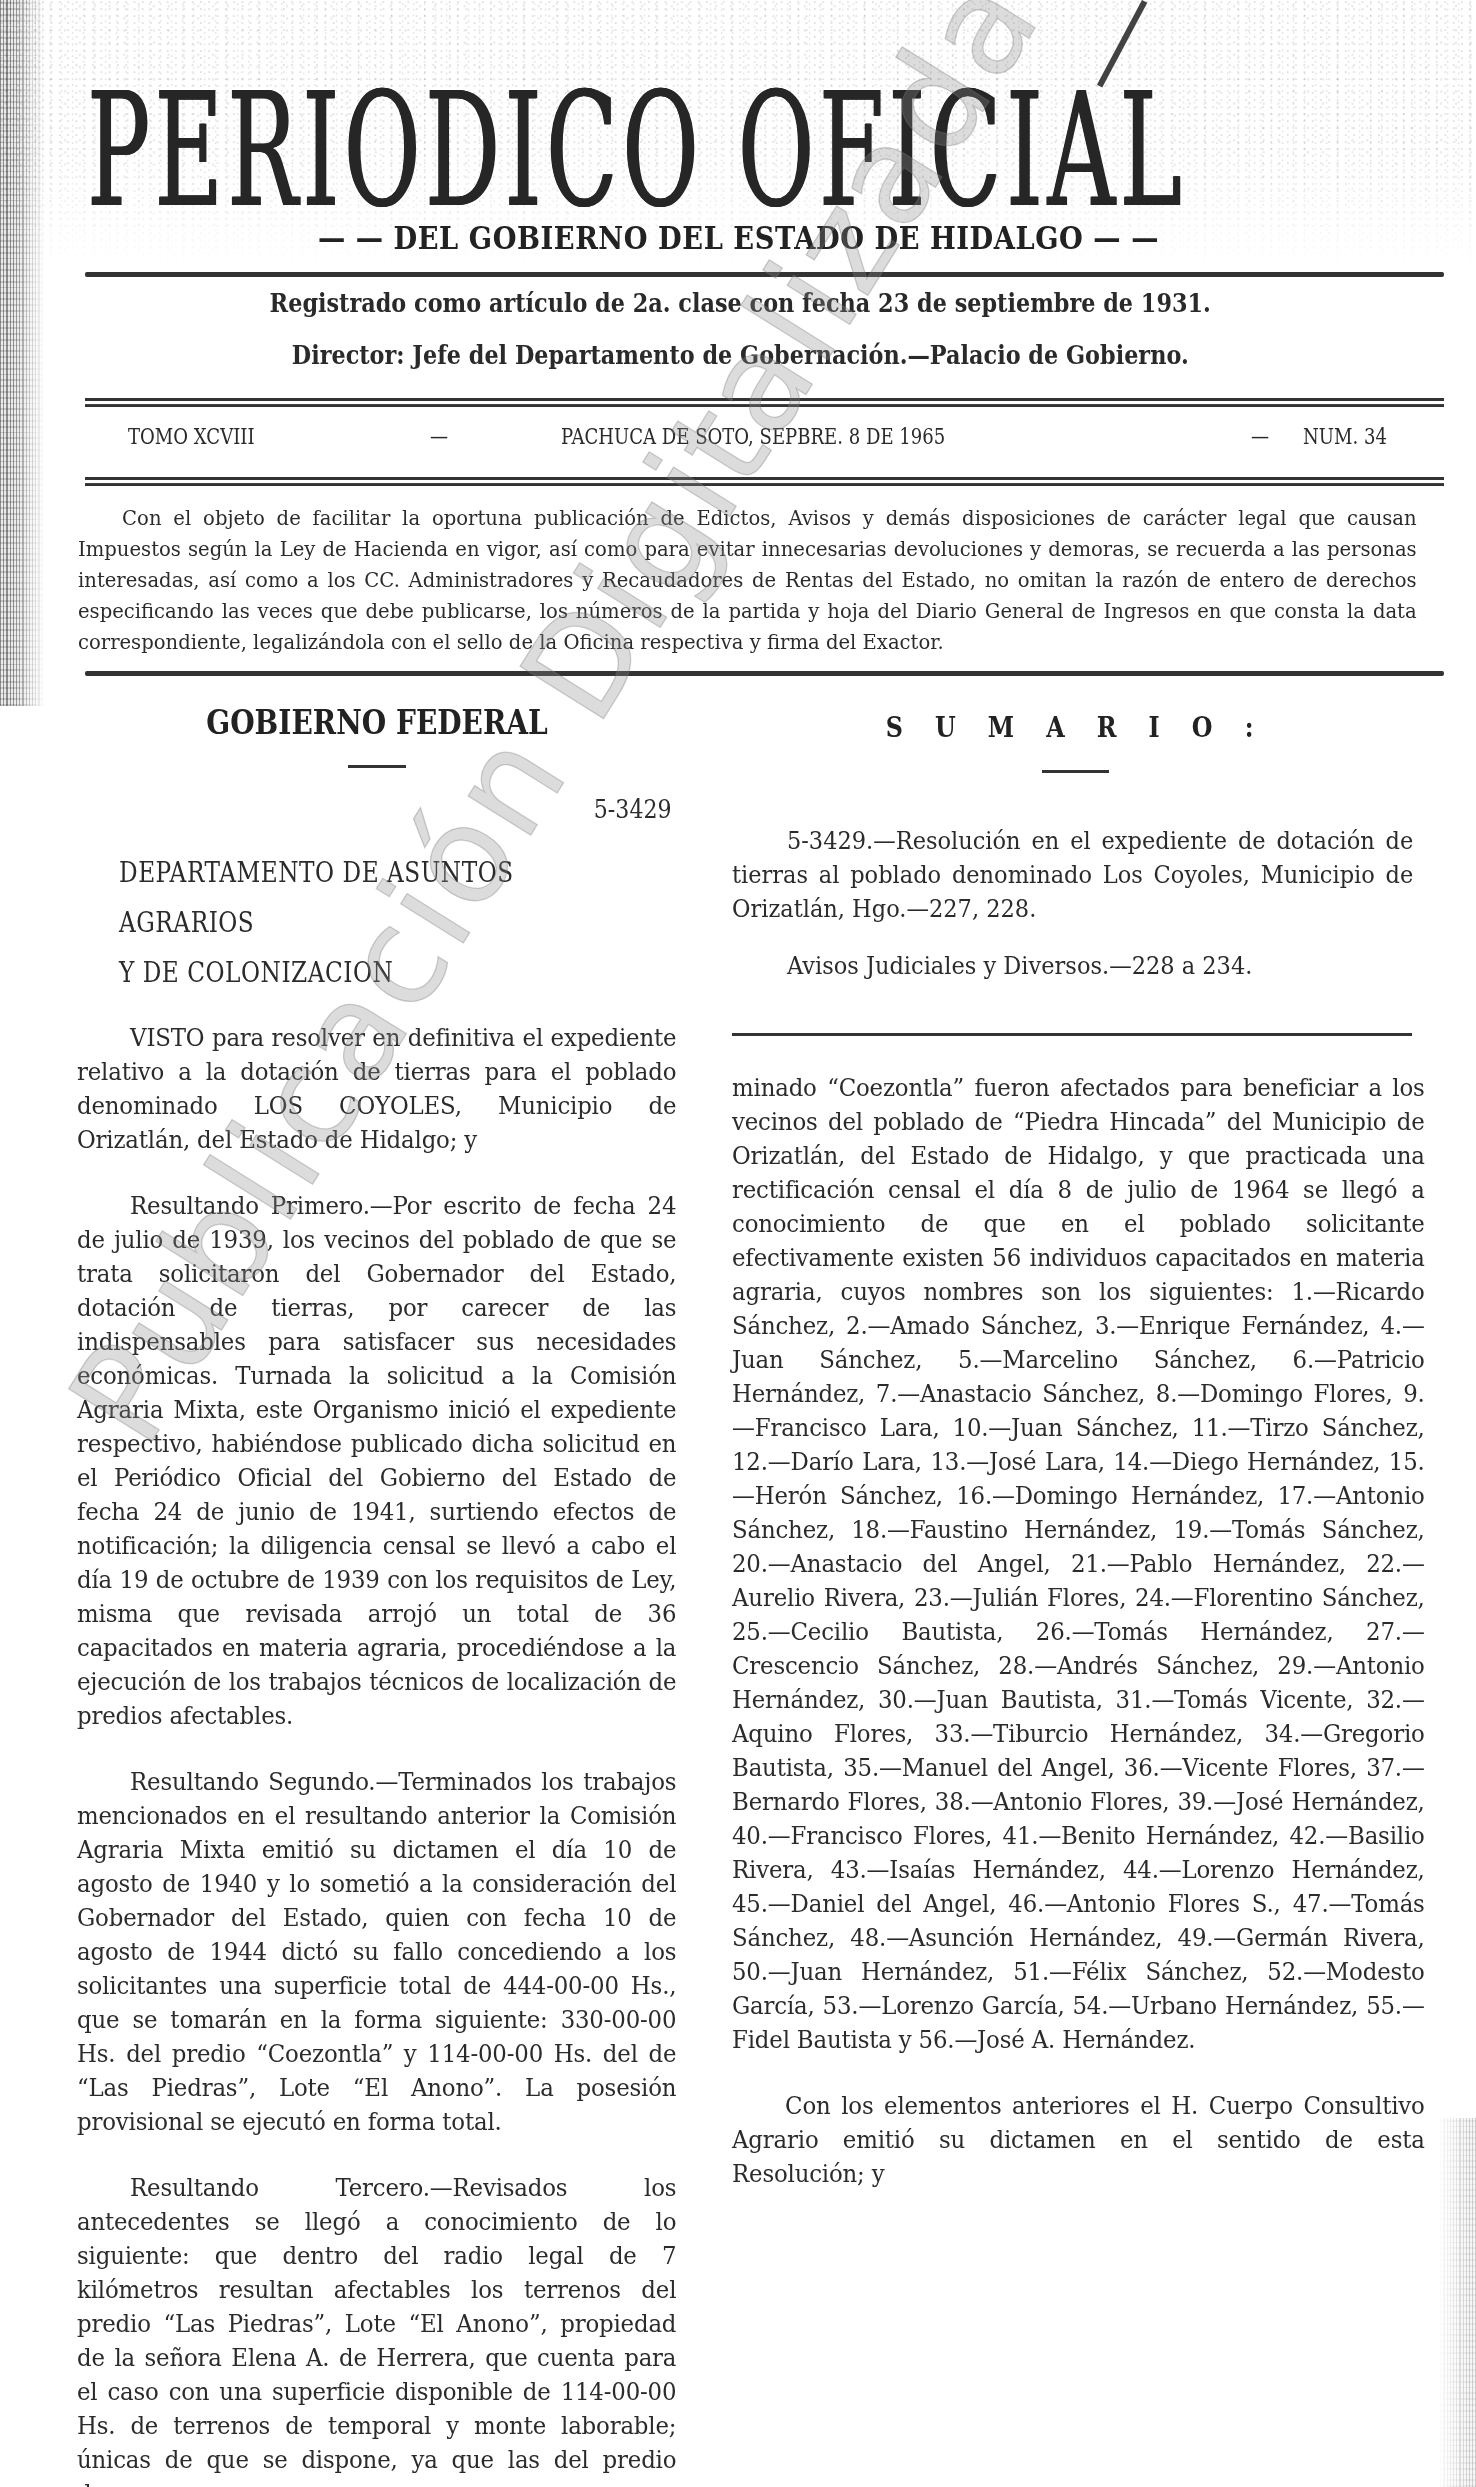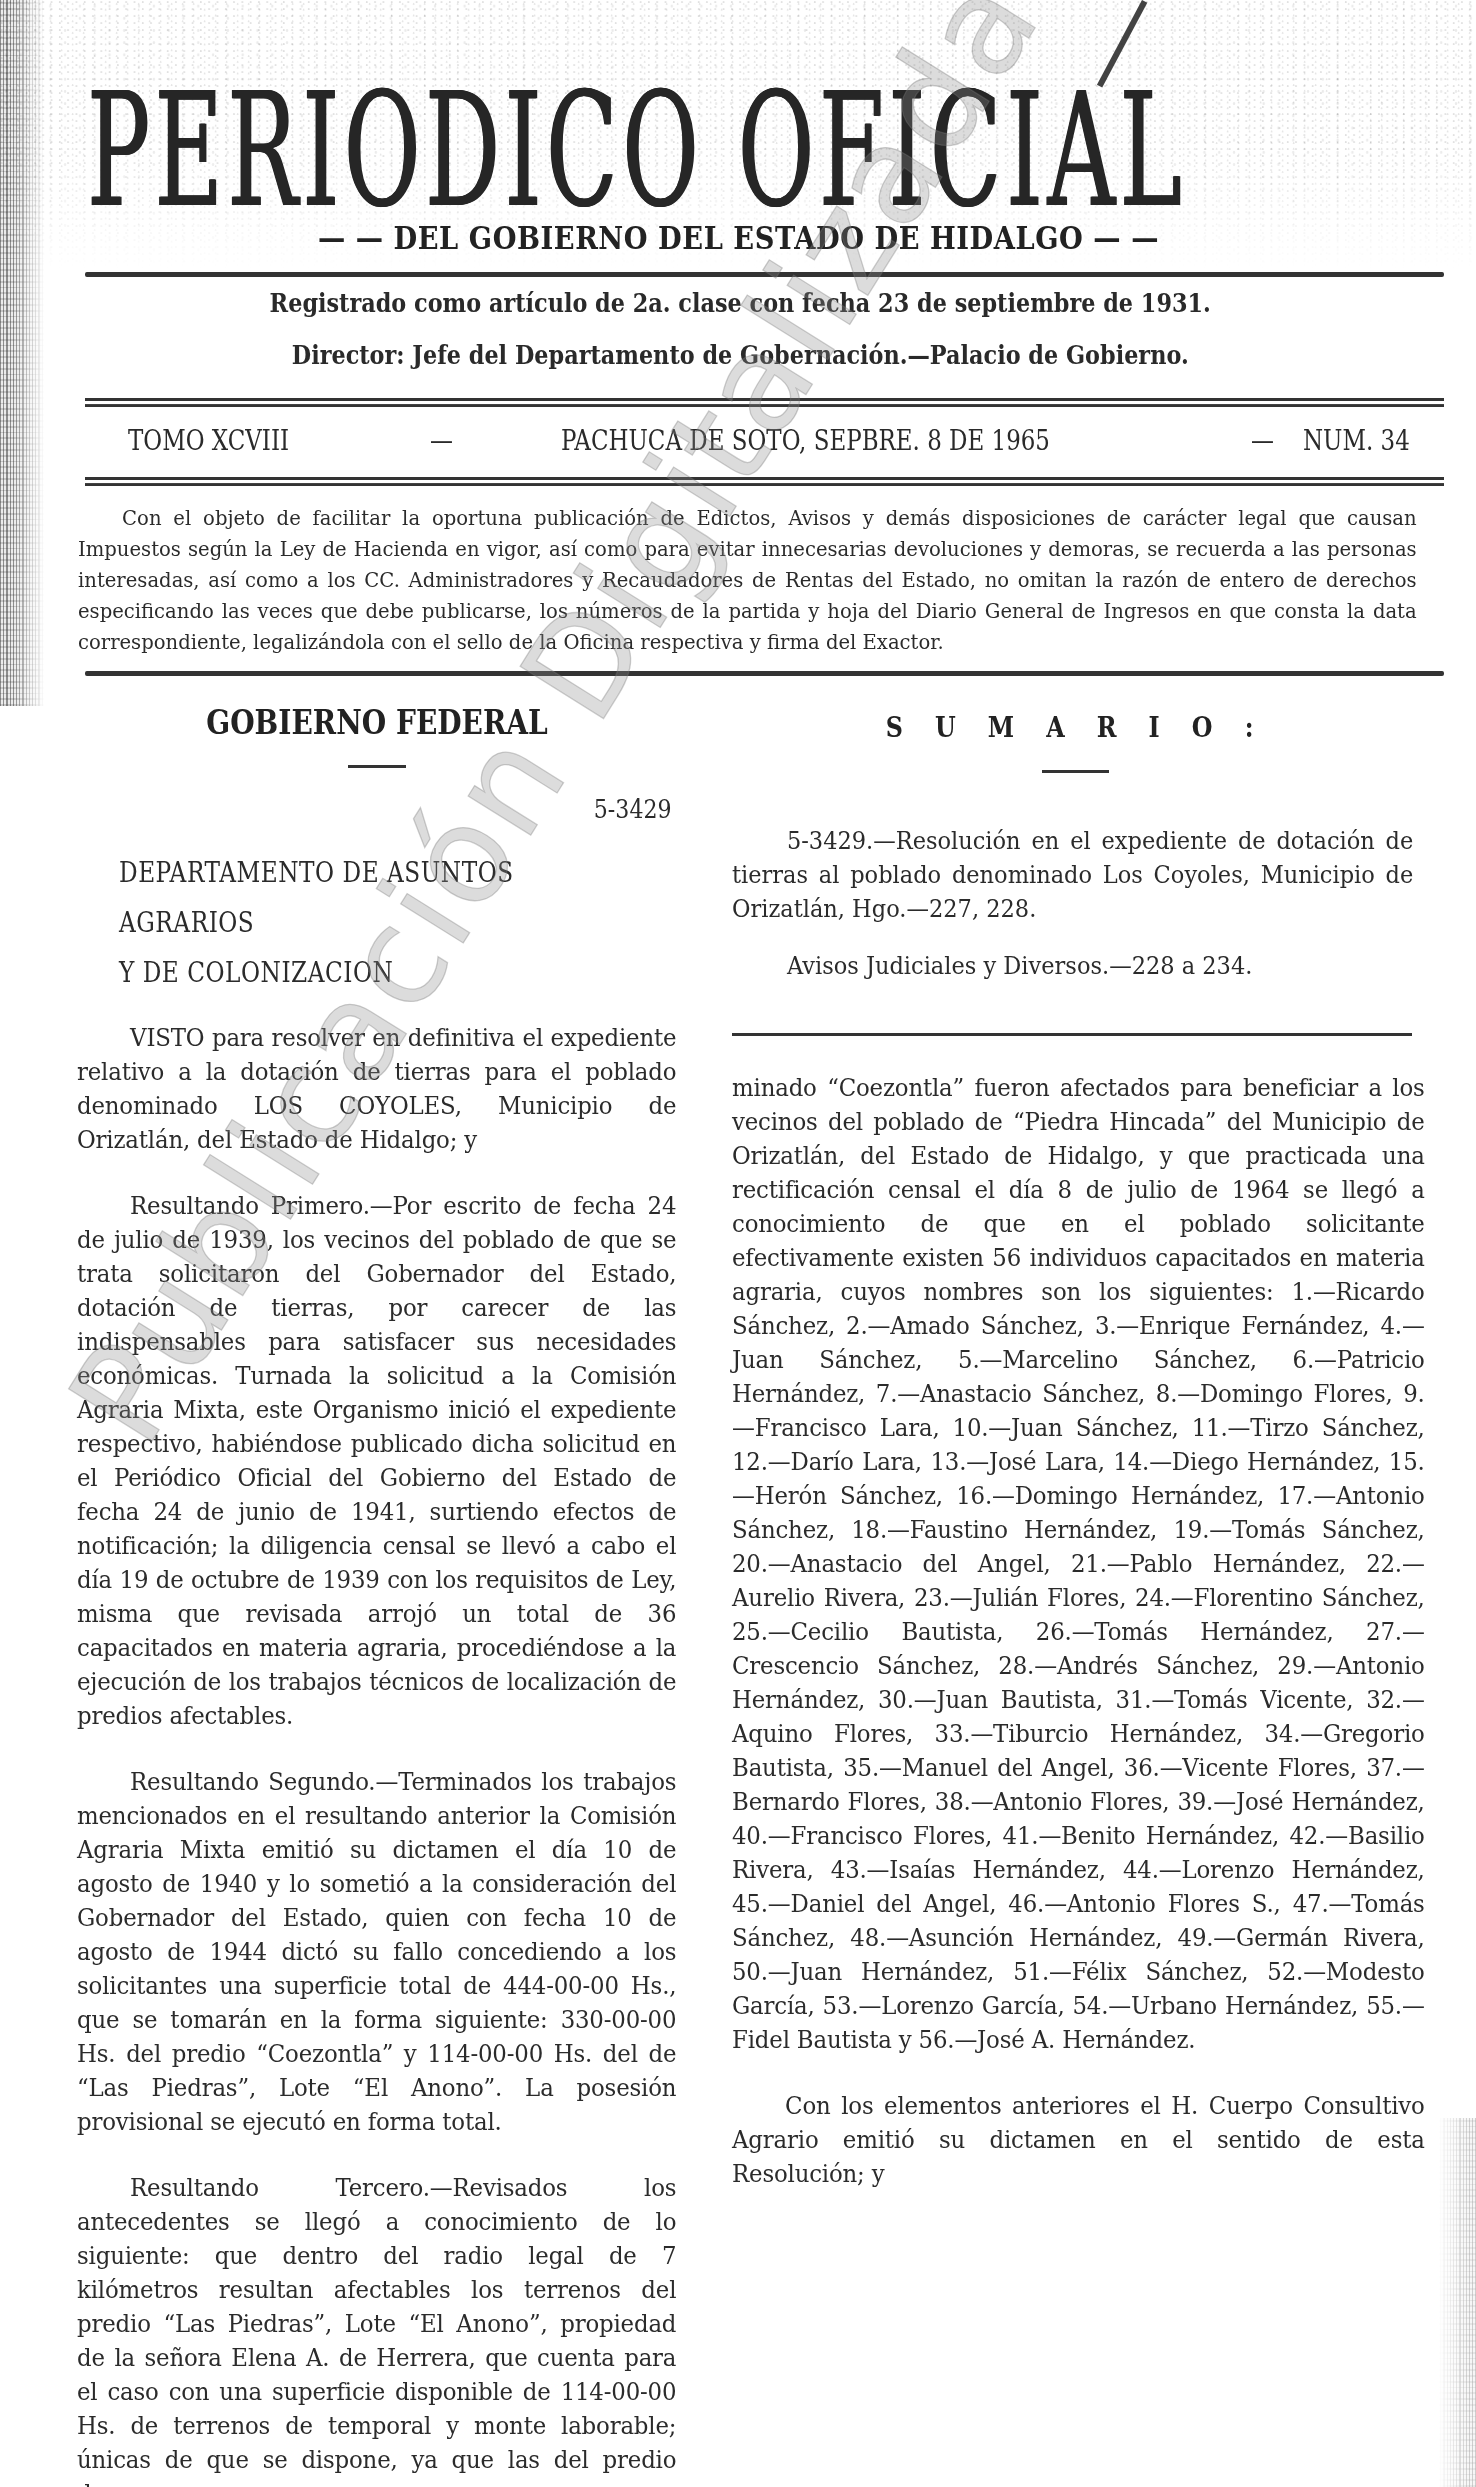--- a/index.html
+++ b/index.html
@@ -53,21 +53,21 @@
   .rule.double { height: 9px; background: transparent; border-top: 3.2px solid #333; border-bottom: 3.2px solid #333; box-sizing: border-box; }
   .rule.double::after { content: ""; position: absolute; left: 0; right: 0; top: 2.6px; height: 1.3px; background: #444; }
 
   .reg-line {
     position: absolute; left: 0; width: 1477px; text-align: center;
     font-family: "DejaVu Serif", serif; font-weight: bold; font-size: 26px; color: #2a2a2a;
     transform: scaleX(0.86); transform-origin: 751px 0;
   }
   .dateline {
     position: absolute; top: 424px; left: 128px; width: 1316px; height: 39px;
-    font-family: "DejaVu Serif", serif; font-size: 28px; color: #2a2a2a;
+    font-family: "DejaVu Serif", serif; font-size: 22px; color: #2a2a2a;
   }
   .dateline span { position: absolute; top: 0; white-space: nowrap; transform: scaleX(0.82); transform-origin: left top; }
 
   .notice {
     position: absolute; left: 78px; top: 503px; width: 1366px;
     font-family: "DejaVu Serif", serif; font-size: 20px; line-height: 31px; color: #2b2b2b;
     text-align: justify; text-indent: 45px;
     transform: scaleX(0.98); transform-origin: left top;
   }
 

